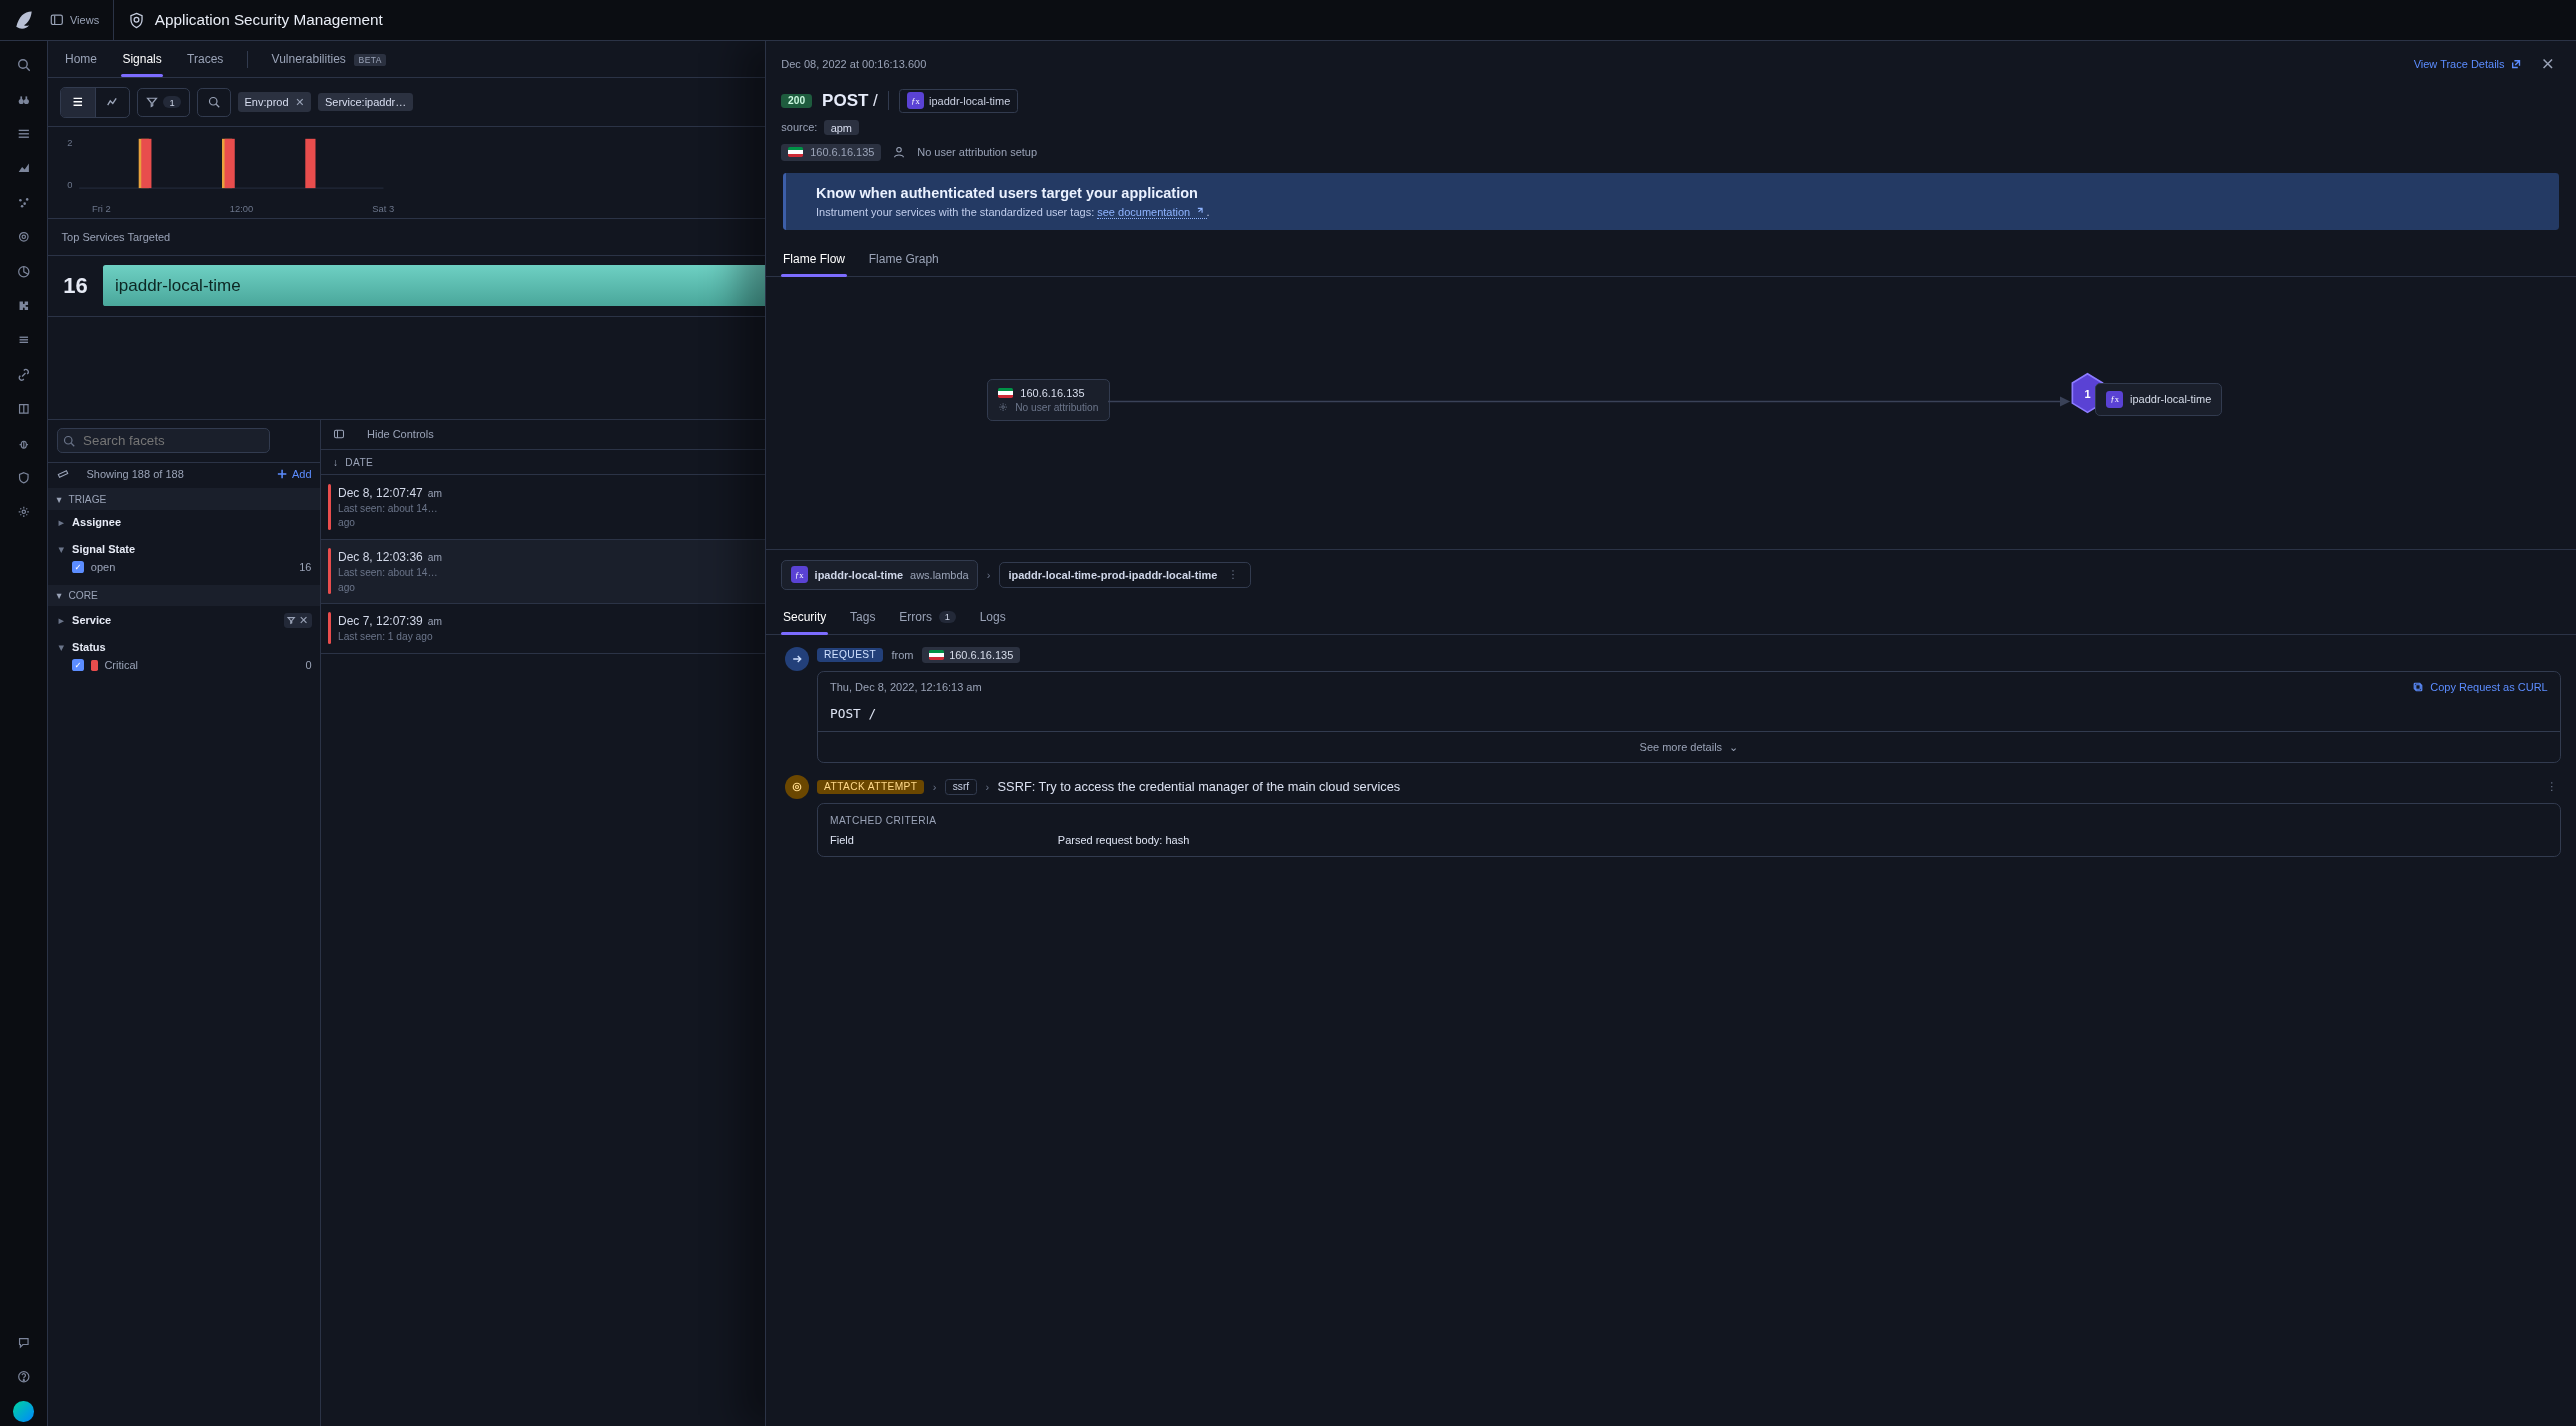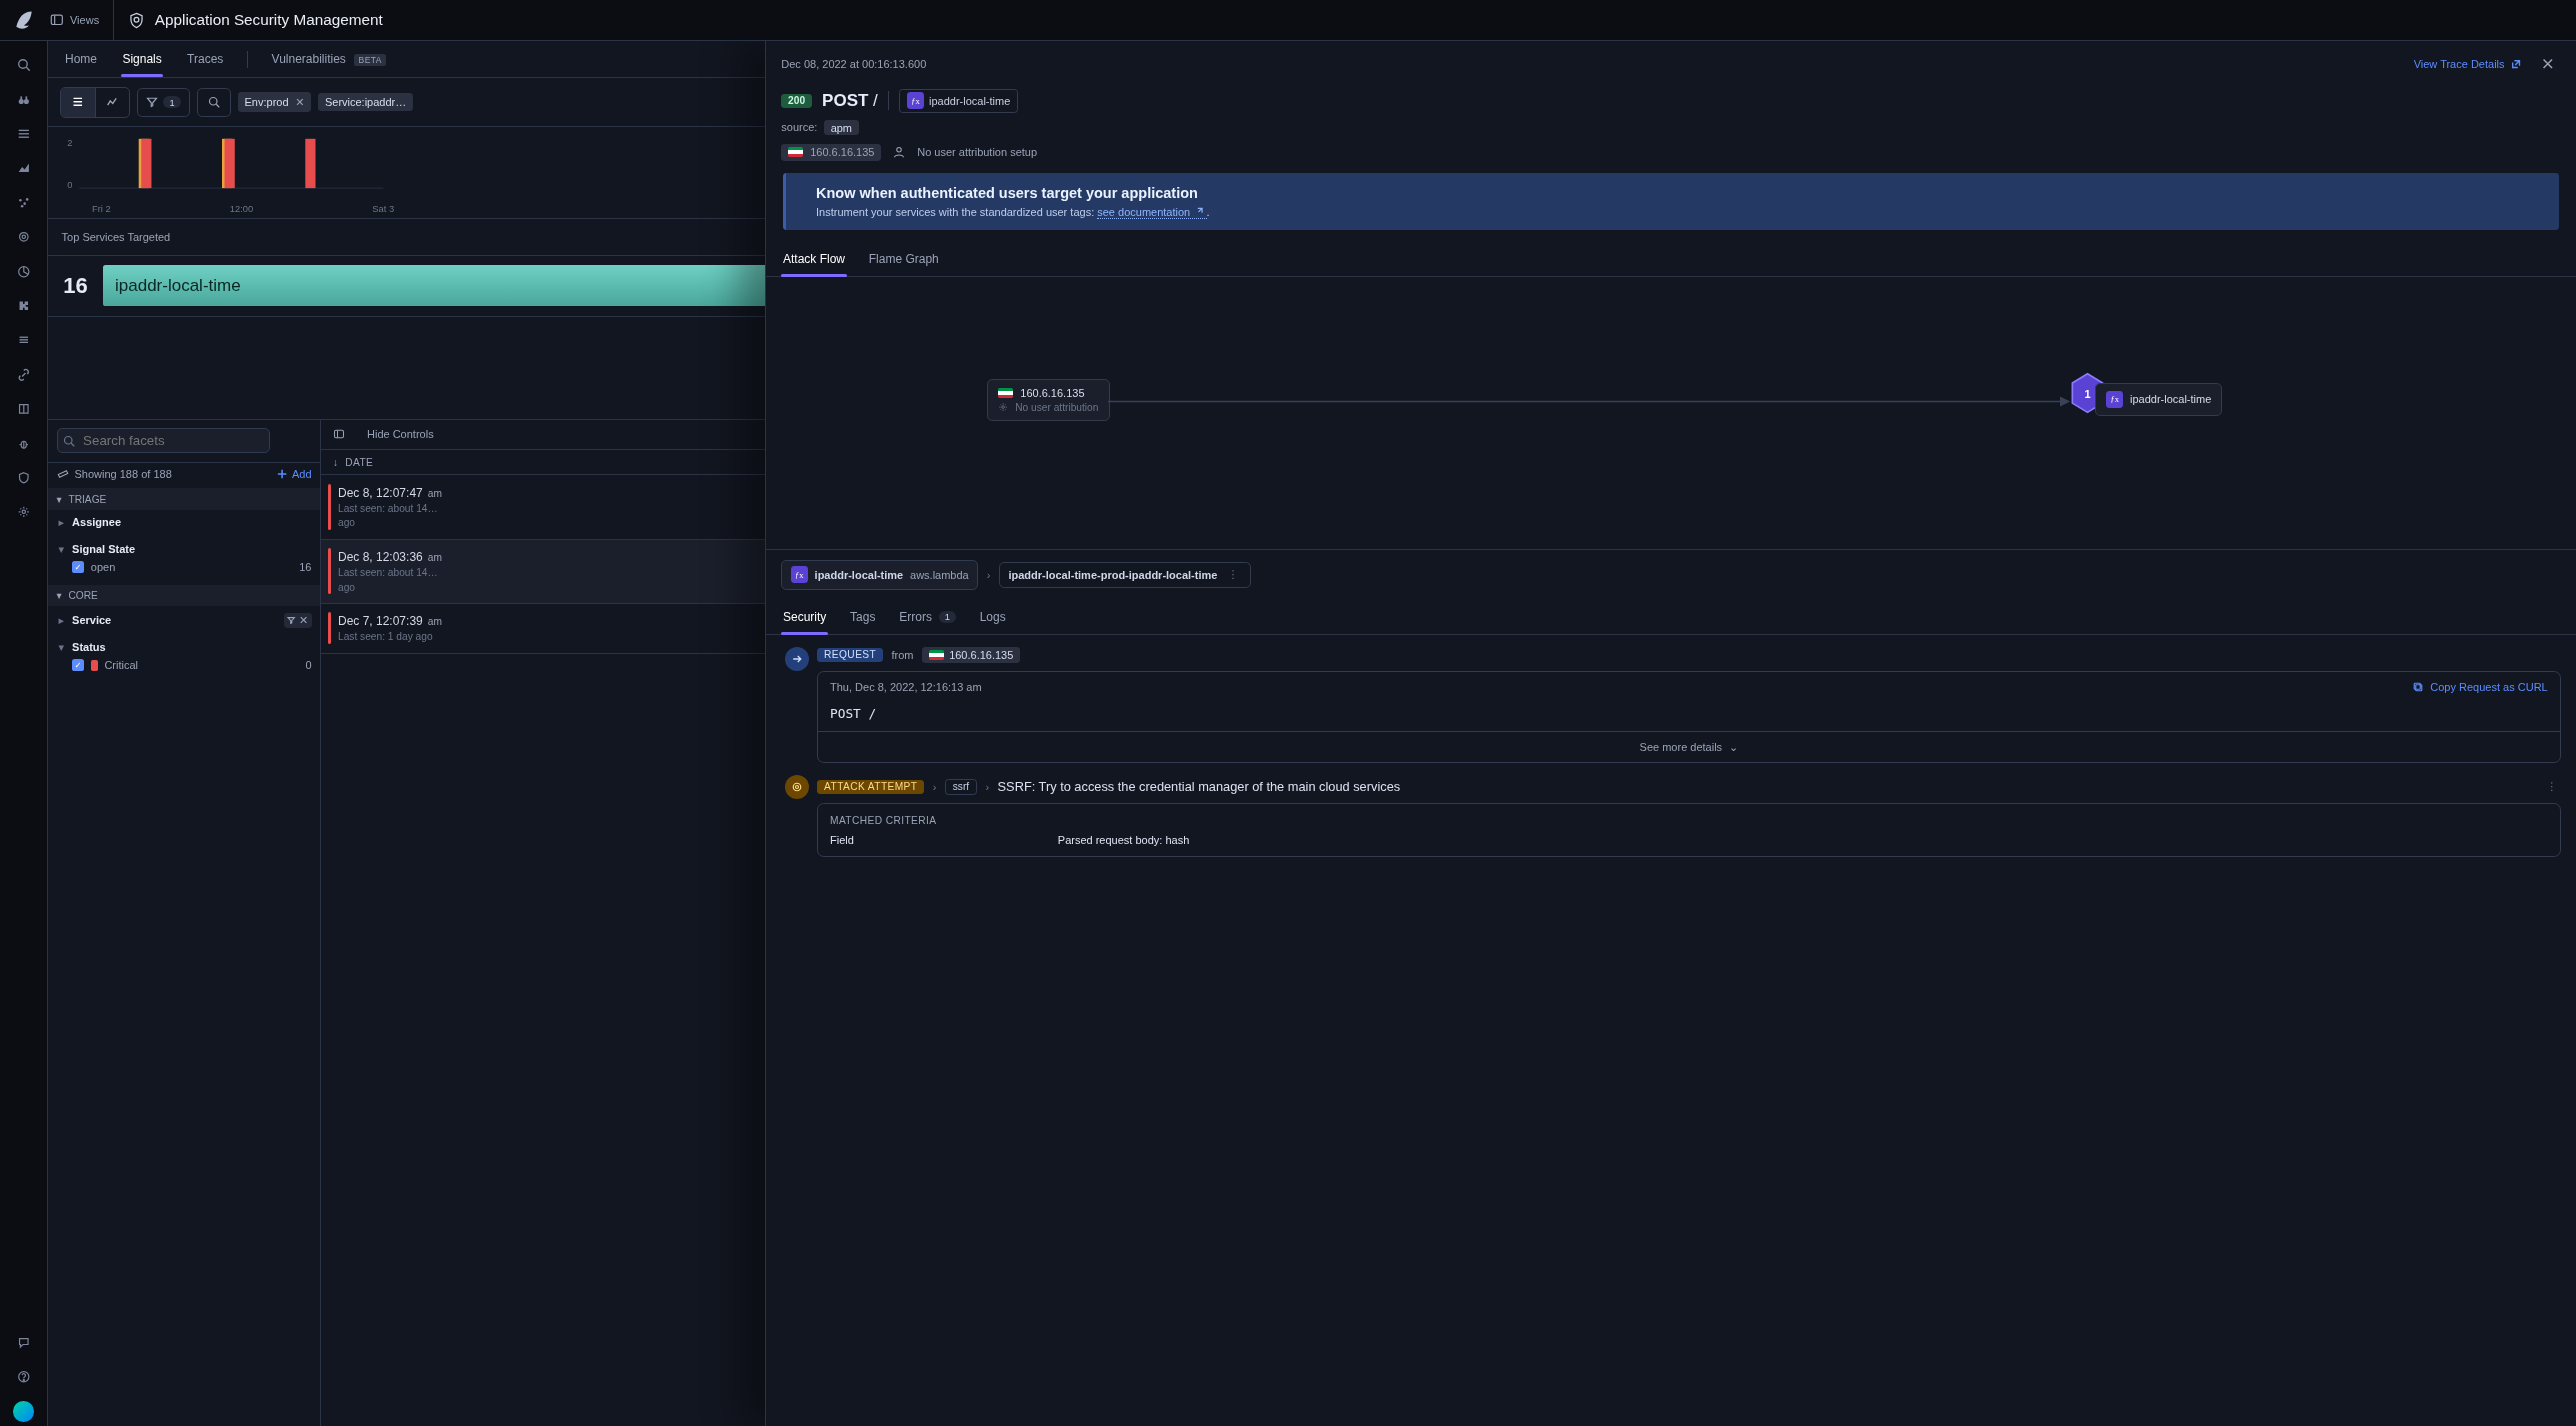--- a/index.html
+++ b/index.html
@@ -369,21 +369,21 @@
             <span class="icn">
                   <svg width="12" height="12" viewBox="0 0 16 16">
                     <circle cx="7" cy="7" r="5" fill="none" stroke="#6b758a" stroke-width="1.6"></circle>
                     <line x1="11" y1="11" x2="15" y2="15" stroke="#6b758a" stroke-width="1.6"></line>
                   </svg>
                 </span>
             <input placeholder="Search facets" style="">
           </div>
             </div>
           <div class="meta">
-            <span style="display:flex;align-items:center;gap:6px">
+            <span style="display:flex;align-items:center;gap:18px">
               <svg width="12" height="12" viewBox="0 0 16 16" fill="none" stroke="#9aa3b7" stroke-width="1.4">
                   <rect x="2" y="6" width="12" height="4" transform="rotate(-25 8 8)"></rect>
                 </svg>
               <span>Showing 188 of 188</span>
             </span>
             <span class="add">
               <svg width="10.2" height="10.2" viewBox="0 0 12 12">
                   <path d="M6 1v10M1 6h10" stroke="#5c8dff" stroke-width="1.8"></path>
                 </svg>
               <span>Add</span>
@@ -531,21 +531,21 @@
           <a class="lnk">
             <span>see documentation</span>
             <svg width="8.5" height="8.5" viewBox="0 0 12 12" style="display:inline;margin-left:1.7px" fill="none" stroke="#8fb4ff" stroke-width="1.6">
                 <path d="M4 2h6v6M10 2L5 7"></path>
               </svg>
           </a><span> .</span>
         </div>
       </div>
 
       <div class="ptabs">
-        <a class="active">Attack Flow</a>
+        <a class="active">Flame Flow</a>
         <a>Flame Graph</a>
       </div>
 
       <div class="flow">
         <div class="node" style="left:221px;top:102px">
           <div class="r1">
               <span class="flag"></span>
               <span>160.6.16.135</span>
             </div>
           <div class="r2">

